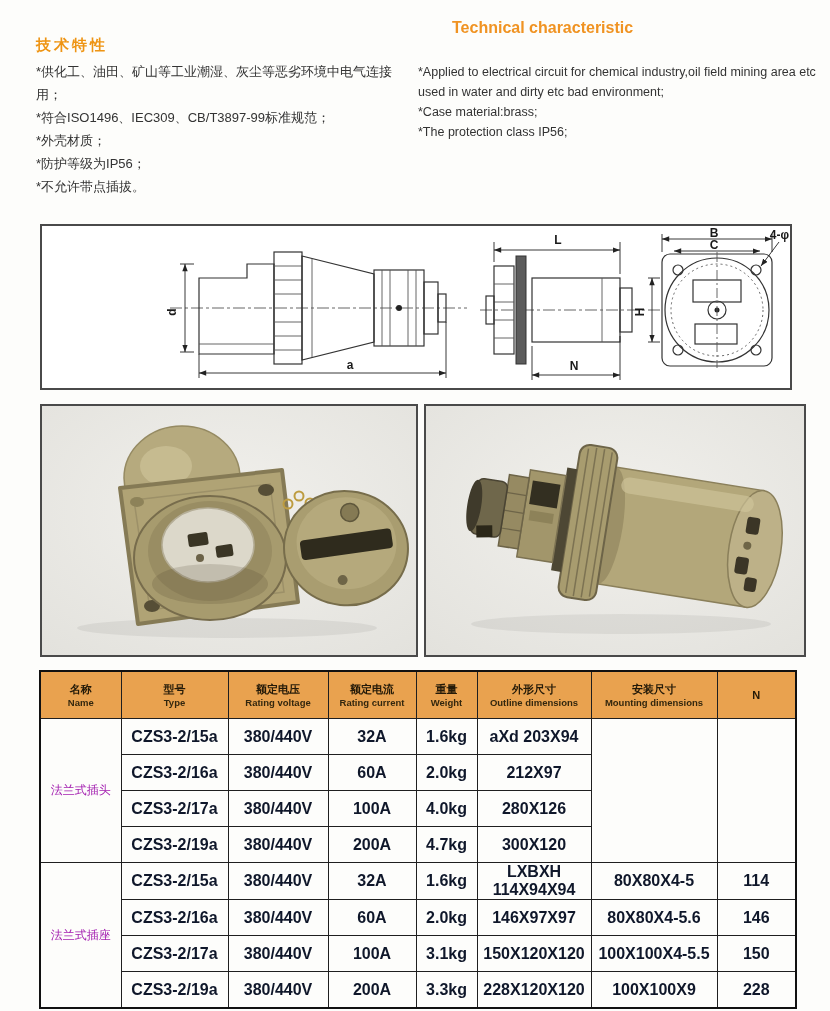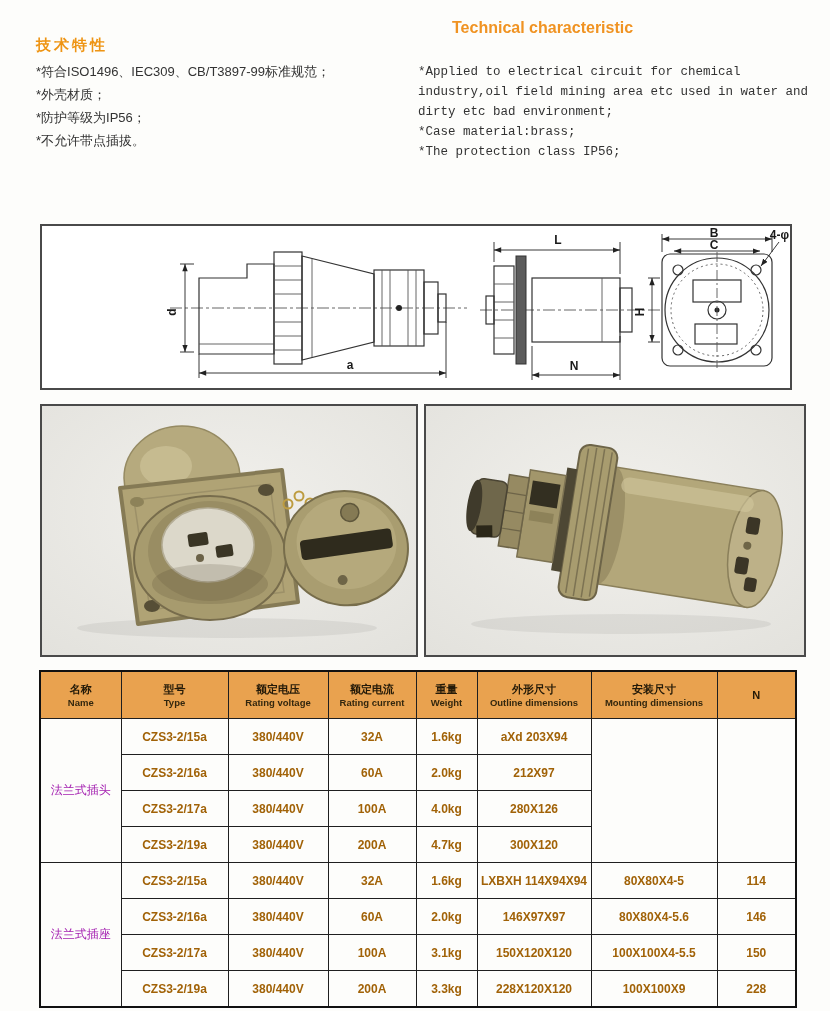--- a/index.html
+++ b/index.html
@@ -10,21 +10,21 @@
   }
   
   .zh-title{position:absolute;left:36px;top:20px;font-size:15px;font-weight:bold;
     color:#ee9413;letter-spacing:3px;margin-top:16px;}
   .en-title{position:absolute;left:418px;top:19px;font-size:16px;font-weight:bold;
     color:#f09322;margin-left:34px;}
   
   .zh-bullets{position:absolute;left:36px;top:60px;width:364px;font-size:13px;
     line-height:23px;color:#333;}
   .en-bullets{position:absolute;left:418px;top:62px;width:398px;font-size:12.5px;
-    line-height:20px;color:#333;font-family:Liberation Mono, monospace;}
+    line-height:20px;color:#333;}
   .bullet{white-space:normal;}
   
   .panel{position:absolute;border:2px solid #4a4a4a;background:#ffffff;box-sizing:border-box;}
   #drawing-panel{left:40px;top:224px;width:752px;height:166px;}
   #photo-left{left:40px;top:404px;width:378px;height:253px;background:#eae9e5;}
   #photo-right{left:424px;top:404px;width:382px;height:253px;background:#eae9e5;}
   .panel svg{display:block;width:100%;height:100%;}
   
   .dl{stroke:#333;stroke-width:1.2;fill:none;}
   .dlt{stroke:#555;stroke-width:0.9;fill:none;}
@@ -32,32 +32,33 @@
   .dimtext{font-size:12px;font-weight:bold;fill:#1a1a1a;}
   
   .spec-table{position:absolute;left:39px;top:670px;border-collapse:collapse;
     table-layout:fixed;width:756px;}
   .spec-table th,.spec-table td{border:1px solid #1f1f1f;text-align:center;
     vertical-align:middle;padding:0 2px;overflow:hidden;}
   .spec-table{border:2px solid #111;}
   .spec-table th{background:#e9a24f;height:46px;}
   .h-zh{font-size:11px;font-weight:bold;color:#241a08;line-height:16px;}
   .h-en{font-size:9.5px;font-weight:bold;color:#33270e;line-height:12px;}
-  .spec-table td{height:35px;font-size:12px;font-weight:bold;color:#a16207;}
+  .spec-table td{height:35px;font-size:16px;font-weight:bold;color:#0f172a;}
   .spec-table td.name-cell{font-weight:normal;font-size:12px;color:#a21caf;}
 </style>
 </head>
 <body>
 
 <div class="page">
 
   <div class="zh-title">技术特性</div>
   <div class="en-title">Technical characteristic</div>
 
   <div class="zh-bullets">
+    <div class="bullet">*供化工、油田、矿山等工业潮湿、灰尘等恶劣环境中电气连接用；</div>
     <div class="bullet">*符合ISO1496、IEC309、CB/T3897-99标准规范；</div>
     <div class="bullet">*外壳材质；</div>
     <div class="bullet">*防护等级为IP56；</div>
     <div class="bullet">*不允许带点插拔。</div>
   </div>
 
   <div class="en-bullets">
     <div class="bullet">*Applied to electrical circuit for chemical industry,oil field mining area etc used in water and dirty etc bad environment;</div>
     <div class="bullet">*Case material:brass;</div>
     <div class="bullet">*The protection class IP56;</div>

